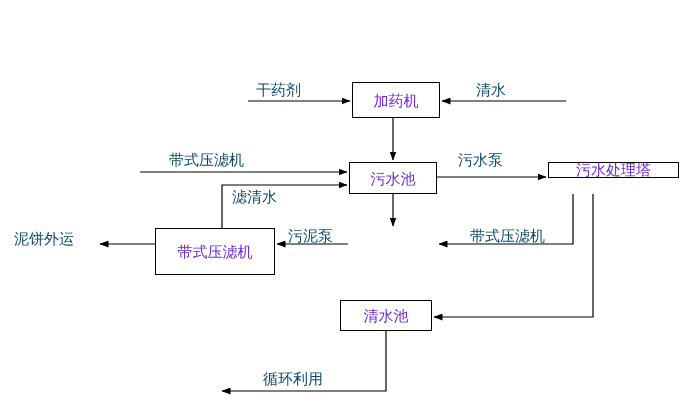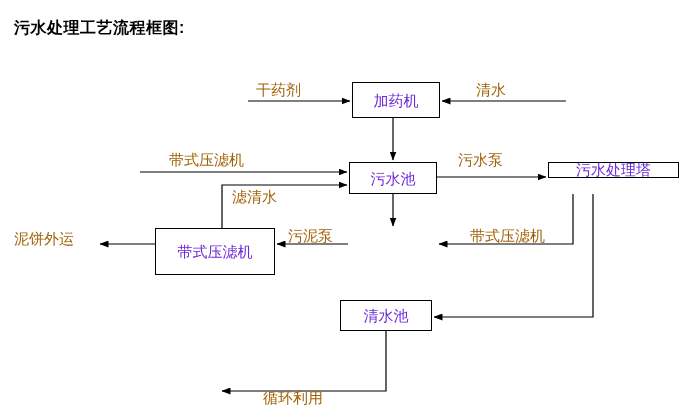--- a/index.html
+++ b/index.html
@@ -43,32 +43,31 @@
     align-items: center;
     justify-content: center;
     font-size: 15px;
     color: #6d28d9;
     white-space: nowrap;
     line-height: 1;
   }
   .edge-label {
     position: absolute;
     font-size: 15px;
-    color: #a16207;
+    color: #0c4a6e;
     white-space: nowrap;
     line-height: 1;
     background: transparent;
   }
 </style>
 </head>
 <body>
 
 <div id="canvas">
 
-  <div id="title">污水处理工艺流程框图:</div>
 
   <svg class="diagram" viewBox="0 0 700 420" xmlns="http://www.w3.org/2000/svg">
     <defs>
       <marker id="arrR" markerWidth="9" markerHeight="7" refX="8.5" refY="3.5" orient="auto" markerUnits="userSpaceOnUse">
         <path d="M0,0 L9,3.5 L0,7 z" fill="#000000"></path>
       </marker>
     </defs>
     <g stroke="#000000" stroke-width="1.2" fill="none">
 
       <line x1="248" y1="101" x2="350" y2="101" marker-end="url(#arrR)"></line>
@@ -127,15 +126,15 @@
   <div class="edge-label" style="left:232px; top:189px;">滤清水</div>
 
   <div class="edge-label" style="left:458px; top:152px;">污水泵</div>
 
   <div class="edge-label" style="left:14px; top:231px;">泥饼外运</div>
 
   <div class="edge-label" style="left:288px; top:228px;">污泥泵</div>
 
   <div class="edge-label" style="left:470px; top:228px;">带式压滤机</div>
 
-  <div class="edge-label" style="left:263px; top:371px;margin-top:19px;">循环利用</div>
+  <div class="edge-label" style="left:263px; top:371px;">循环利用</div>
 
 </div>
 
 </body></html>

